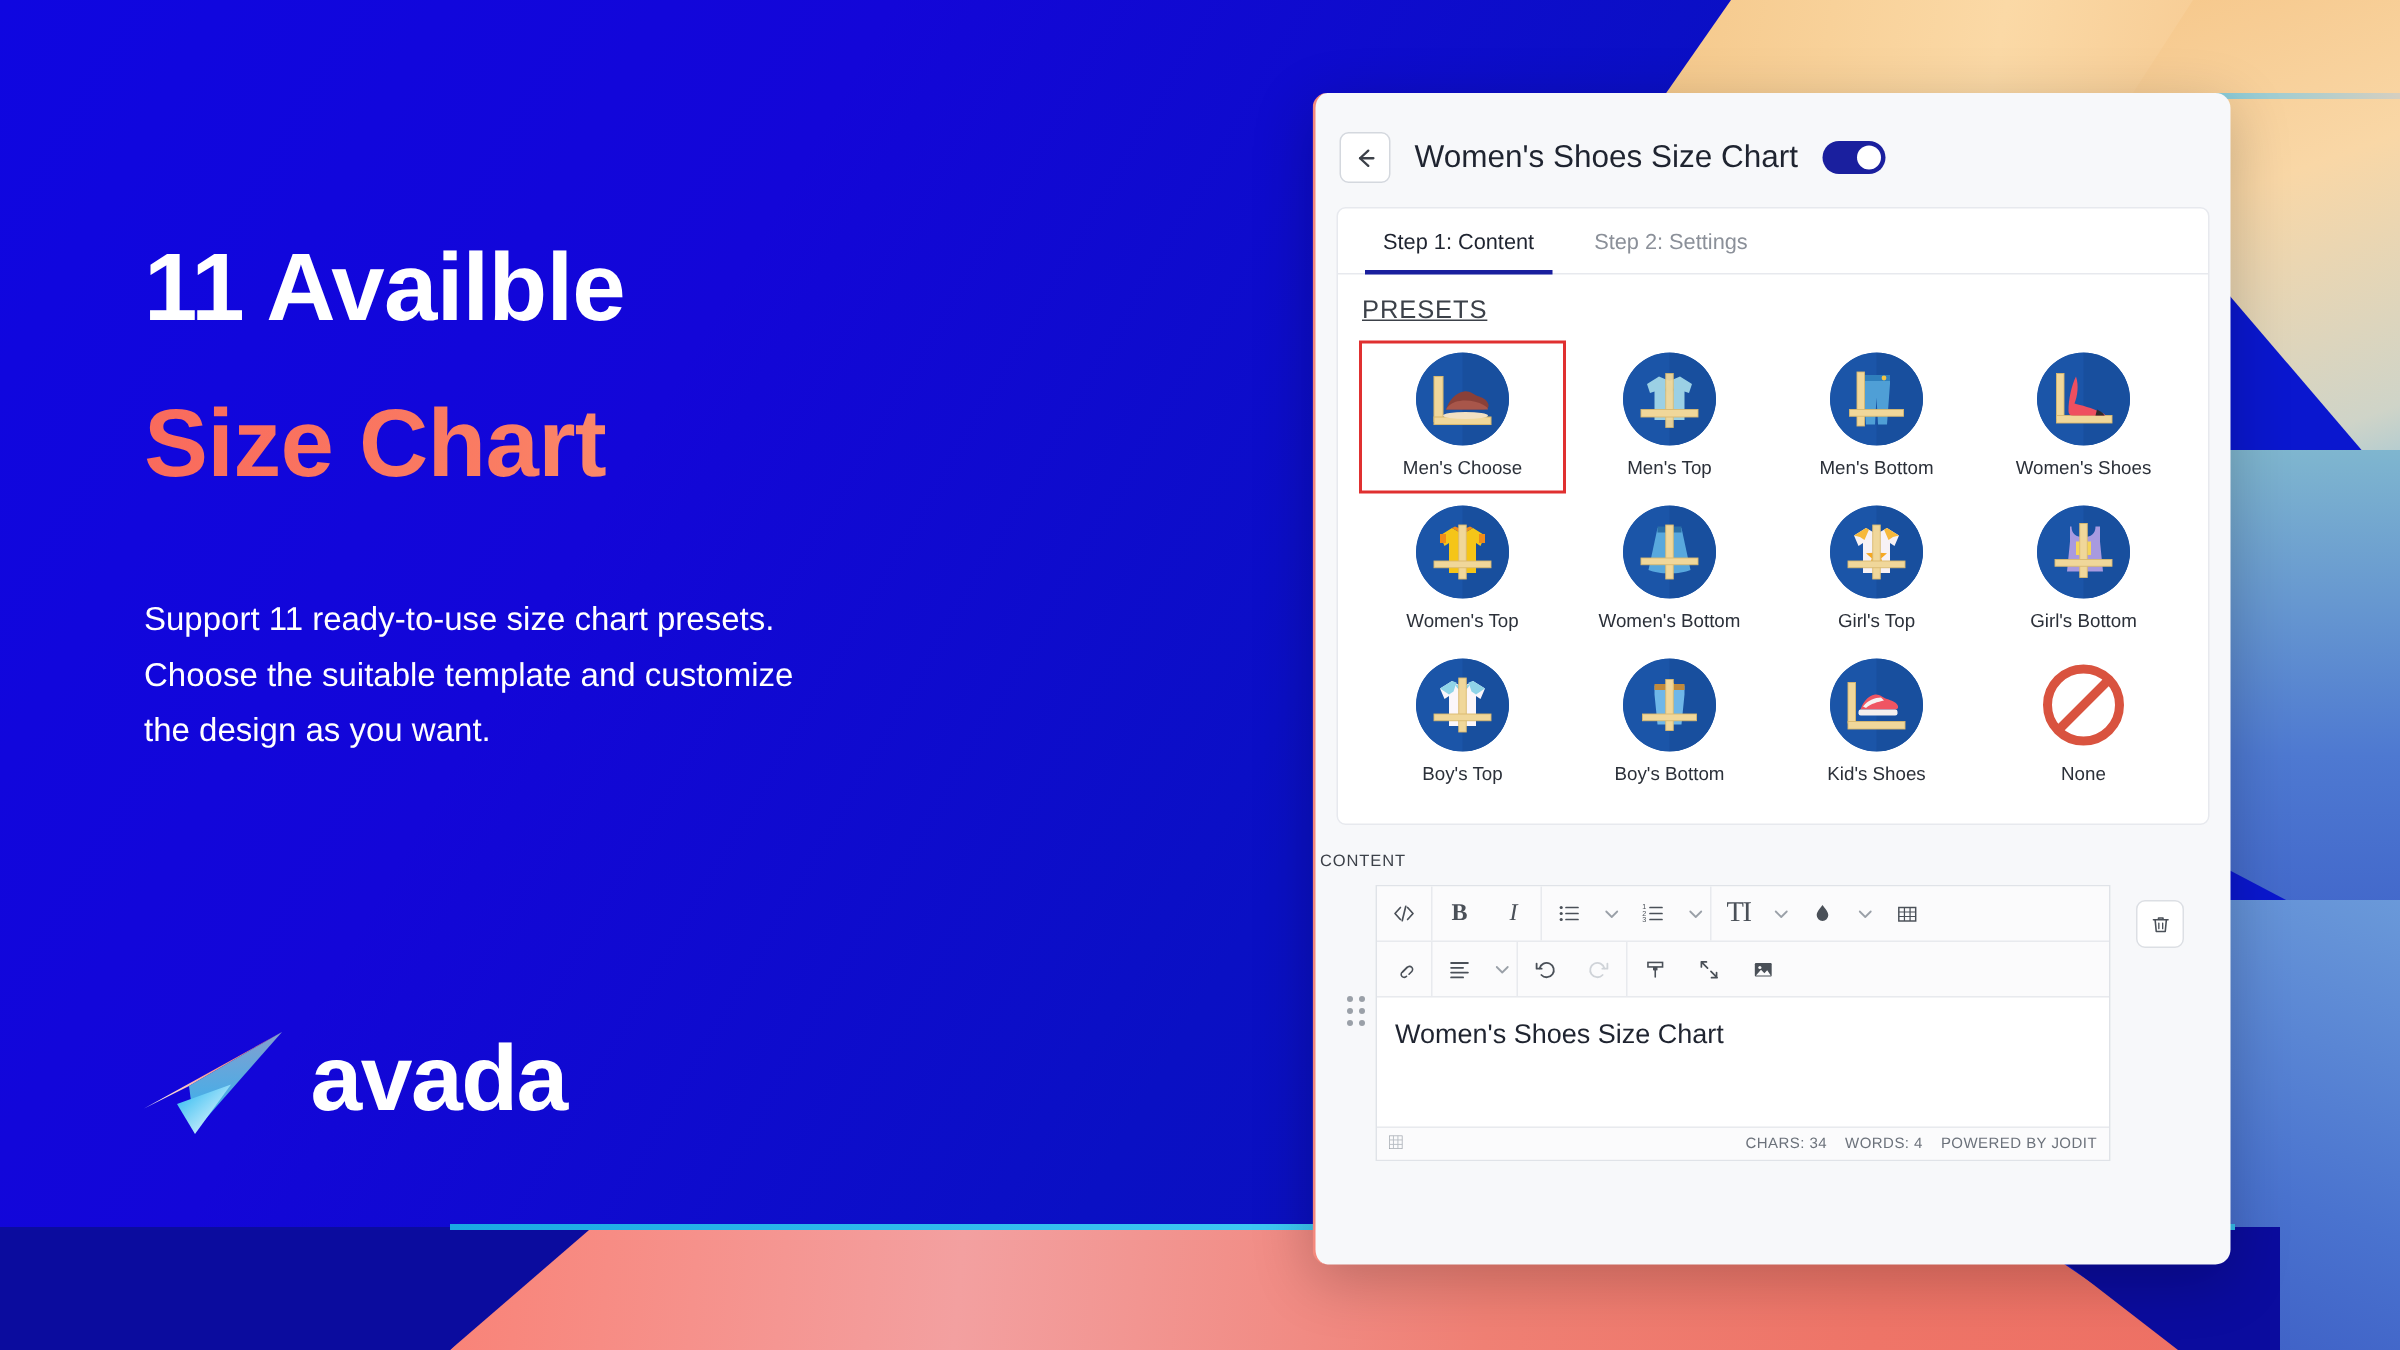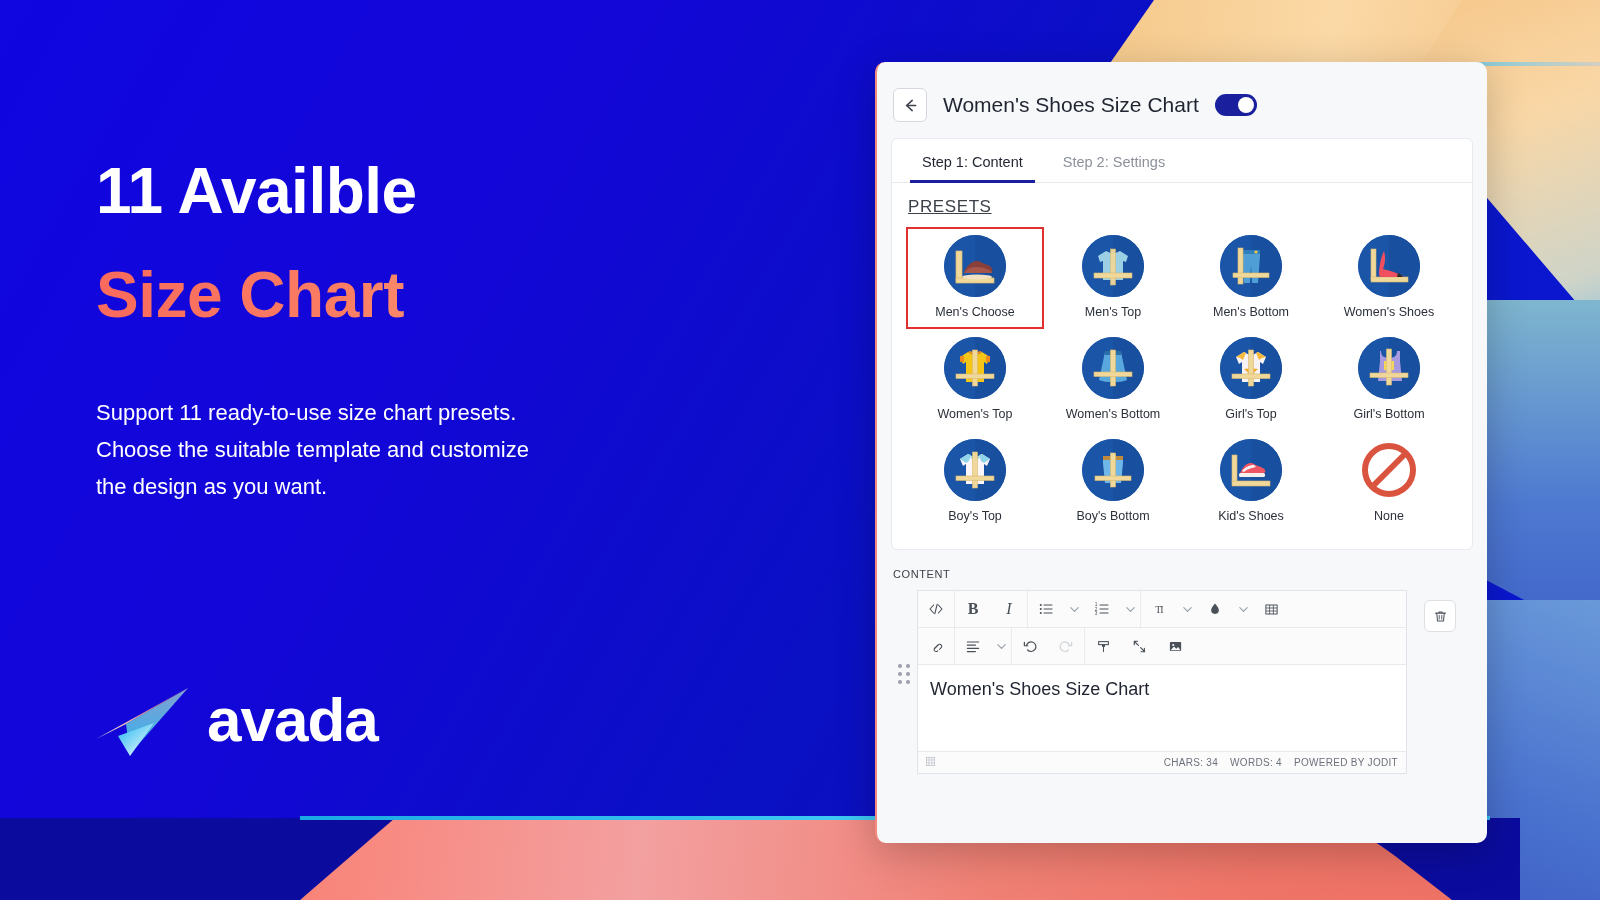--- a/index.html
+++ b/index.html
@@ -165,21 +165,21 @@
     position: relative; overflow: hidden;
   }
   .preset-circle.none-circle { background: transparent; }
   .preset-label {
     margin-top: 8px; font-size: 12.5px; color: #2b3039; text-align: center;
     white-space: nowrap;
   }
 
   .content-label {
     font-size: 11px; letter-spacing: 0.6px; color: #3c4149;
-    padding: 18px 0 10px 16px; font-weight: 500;
+    padding: 18px 0 10px 3px; font-weight: 500;
   }
 
   .editor-row { display: flex; align-items: flex-start; padding: 0 14px; }
   .drag-handle {
     width: 26px; padding-top: 74px; display: flex; justify-content: center;
     cursor: grab;
   }
   .dotgrid {
     display: grid; grid-template-columns: repeat(2, 4px); gap: 4px;
   }
@@ -532,21 +532,21 @@
               </svg>
             </div>
             <div class="tb-caret">
               <svg width="11" height="11" viewBox="0 0 12 12">
                   <path d="M2 4l4 4 4-4" fill="none" stroke="currentColor" stroke-width="1.3" stroke-linecap="round" stroke-linejoin="round"></path>
                 </svg>
             </div>
           </div>
           <div class="tb-group" style="border-right:none;">
             <div class="tb-btn">
-              <span style="font-family:'Liberation Serif',serif;font-size:10px;letter-spacing:-1px;">TI</span>
+              <span style="font-family:'Liberation Serif',serif;font-size:19px;letter-spacing:-1px;">TI</span>
             </div>
             <div class="tb-caret">
               <svg width="11" height="11" viewBox="0 0 12 12">
                   <path d="M2 4l4 4 4-4" fill="none" stroke="currentColor" stroke-width="1.3" stroke-linecap="round" stroke-linejoin="round"></path>
                 </svg>
             </div>
             <div class="tb-btn">
               <svg width="14" height="14" viewBox="0 0 20 20">
                 <path d="M10 2c3.5 4.5 5.5 7 5.5 9.6A5.5 5.5 0 0 1 4.5 11.6C4.5 9 6.5 6.5 10 2z" fill="currentColor"></path>
               </svg>

